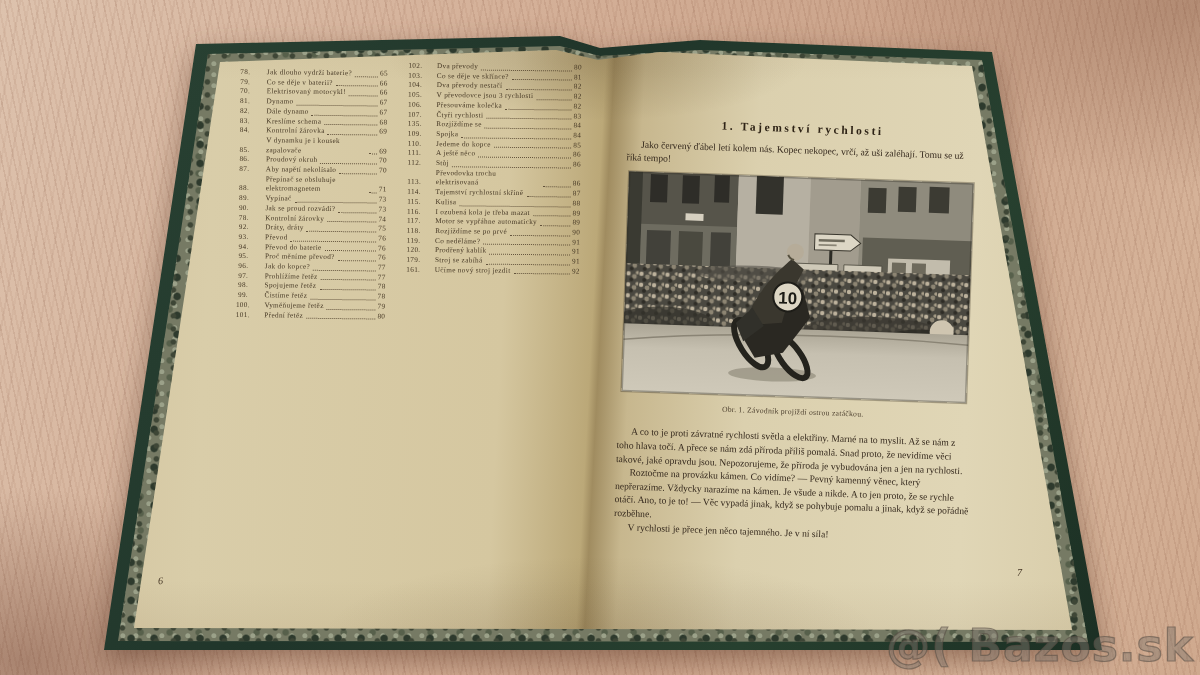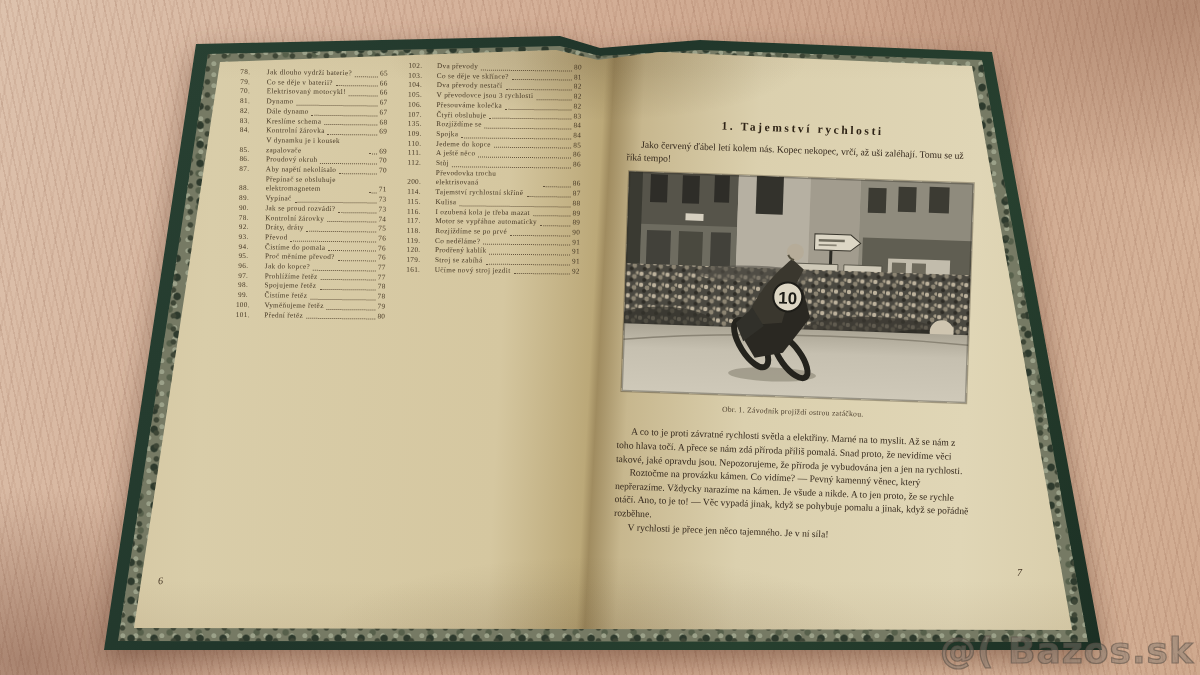--- a/index.html
+++ b/index.html
@@ -58,21 +58,21 @@
   .right-content{left:622px; top:116px; width:362px; transform:rotate(2deg); transform-origin:top left; color:#35291d;}
   .chapter-title{text-align:center; font-weight:bold; font-size:11.5px; letter-spacing:2.6px; margin:0 0 9px 0; color:#2e2316;}
   .intro{font-size:9.6px; line-height:13.2px; margin:0 4px 8px 6px; text-indent:14px;}
   .photo{width:345px; height:220px; margin:2px 0 0 9px; position:relative; box-shadow:0 0 0 1px rgba(60,52,38,.35);}
   .photo svg{display:block; width:100%; height:100%;}
   .caption{text-align:center; font-size:7.6px; letter-spacing:.3px; color:#4a3d2c; margin:10px 0 14px 0;}
   .bodytext{font-size:9.6px; line-height:13.6px; margin:0 2px 0 6px;}
   .bodytext p{margin:0; text-indent:14px;}
   .watermark{
     position:absolute; right:6px; bottom:4px;
-    font-family:"DejaVu Sans", sans-serif; font-weight:bold; font-size:36px; letter-spacing:1px;
+    font-family:"DejaVu Sans", sans-serif; font-weight:bold; font-size:44px; letter-spacing:1px;
     color:rgba(200,190,180,.18);
     -webkit-text-stroke:1.2px rgba(85,76,68,.55);
     text-shadow:0 0 1px rgba(85,76,68,.35);
   }
 </style>
 </head>
 <body>
 
 <div class="scene">
   <div class="book">
@@ -192,21 +192,21 @@
 
             <div class="toc-row">
               <span class="toc-num">93.</span>
               <span class="toc-text">Převod</span>
               <span class="toc-dots"></span>
               <span class="toc-page">76</span>
             </div>
 
             <div class="toc-row">
               <span class="toc-num">94.</span>
-              <span class="toc-text">Čistíme do pomala</span>
+              <span class="toc-text">Převod do baterie</span>
               <span class="toc-dots"></span>
               <span class="toc-page">76</span>
             </div>
 
             <div class="toc-row">
               <span class="toc-num">95.</span>
               <span class="toc-text">Proč měníme převod?</span>
               <span class="toc-dots"></span>
               <span class="toc-page">76</span>
             </div>
@@ -285,21 +285,21 @@
 
             <div class="toc-row">
               <span class="toc-num">106.</span>
               <span class="toc-text">Přesouváme kolečka</span>
               <span class="toc-dots"></span>
               <span class="toc-page">82</span>
             </div>
 
             <div class="toc-row">
               <span class="toc-num">107.</span>
-              <span class="toc-text">Čtyři obsluhuje</span>
+              <span class="toc-text">Čtyři rychlosti</span>
               <span class="toc-dots"></span>
               <span class="toc-page">83</span>
             </div>
 
             <div class="toc-row">
               <span class="toc-num">135.</span>
               <span class="toc-text">Rozjíždíme se</span>
               <span class="toc-dots"></span>
               <span class="toc-page">84</span>
             </div>
@@ -326,21 +326,21 @@
             </div>
 
             <div class="toc-row">
               <span class="toc-num">112.</span>
               <span class="toc-text">Stůj</span>
               <span class="toc-dots"></span>
               <span class="toc-page">86</span>
             </div>
 
             <div class="toc-row">
-              <span class="toc-num">200.</span>
+              <span class="toc-num">113.</span>
               <span class="toc-text">Převodovka trochu elektrisovaná</span>
               <span class="toc-dots"></span>
               <span class="toc-page">86</span>
             </div>
 
             <div class="toc-row">
               <span class="toc-num">114.</span>
               <span class="toc-text">Tajemství rychlostní skříně</span>
               <span class="toc-dots"></span>
               <span class="toc-page">87</span>

